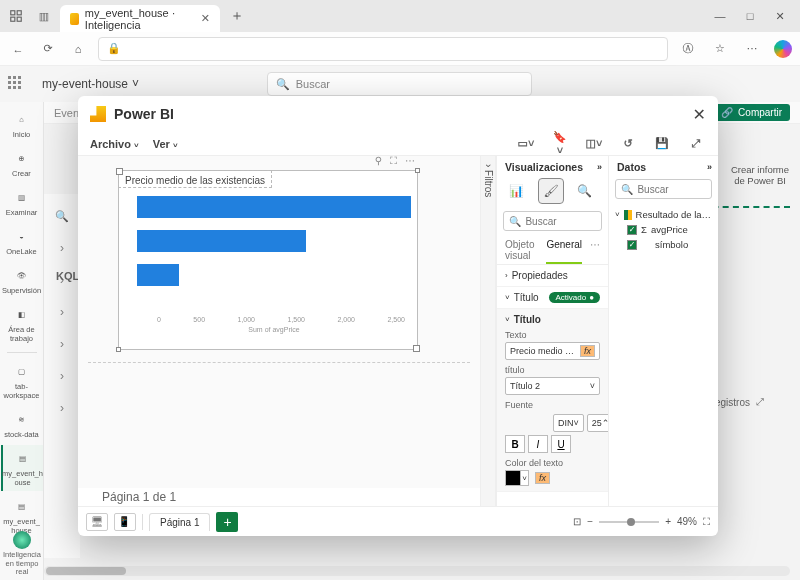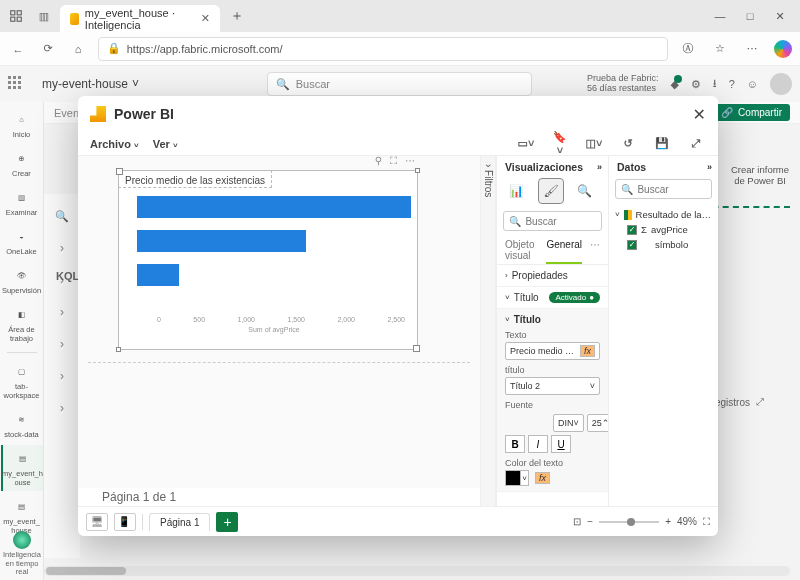--- a/index.html
+++ b/index.html
@@ -170,21 +170,20 @@
     <div class="win-btn">✕</div>
   </div>
 </div>
 
 <div class="addr-bar">
   <div class="addr-icon">←</div>
   <div class="addr-icon">⟳</div>
   <div class="addr-icon">⌂</div>
   <div class="url-box">
     <span>🔒</span>
-    <span>https://app.fabric.microsoft.com/</span>
   </div>
   <div class="addr-right">
     <span class="addr-icon">Ⓐ</span>
     <span class="addr-icon">☆</span>
     <span class="addr-icon">⋯</span>
     <span class="copilot"></span>
   </div>
 </div>
 
 <div class="fabric-hdr">
@@ -199,32 +198,20 @@
       <span></span>
       <span></span>
     </div>
   <div class="wsname">
     <span>my-event-house</span>
     <span>˅</span>
   </div>
   <div class="search-box">
     <span>🔍</span>
     <span>Buscar</span>
-  </div>
-  <div class="hdr-right">
-    <div class="trial">
-      <div>Prueba de Fabric:</div>
-      <div>56 días restantes</div>
-    </div>
-    <span class="badge">◆</span>
-    <span>⚙</span>
-    <span>⭳</span>
-    <span>?</span>
-    <span>☺</span>
-    <span class="avatar"></span>
   </div>
 </div>
 
 <div class="crumbs">
   <span>Eventhouse</span>
   <span>Base de datos</span>
   <span>Conjunto de consultas</span>
   <span style="flex:1"></span>
   <span style="color:#666; border:1px solid #ccc; padding:2px 6px; border-radius:3px;">✎ Edición</span>
   <span class="share-btn">🔗 <span>Compartir</span></span>

